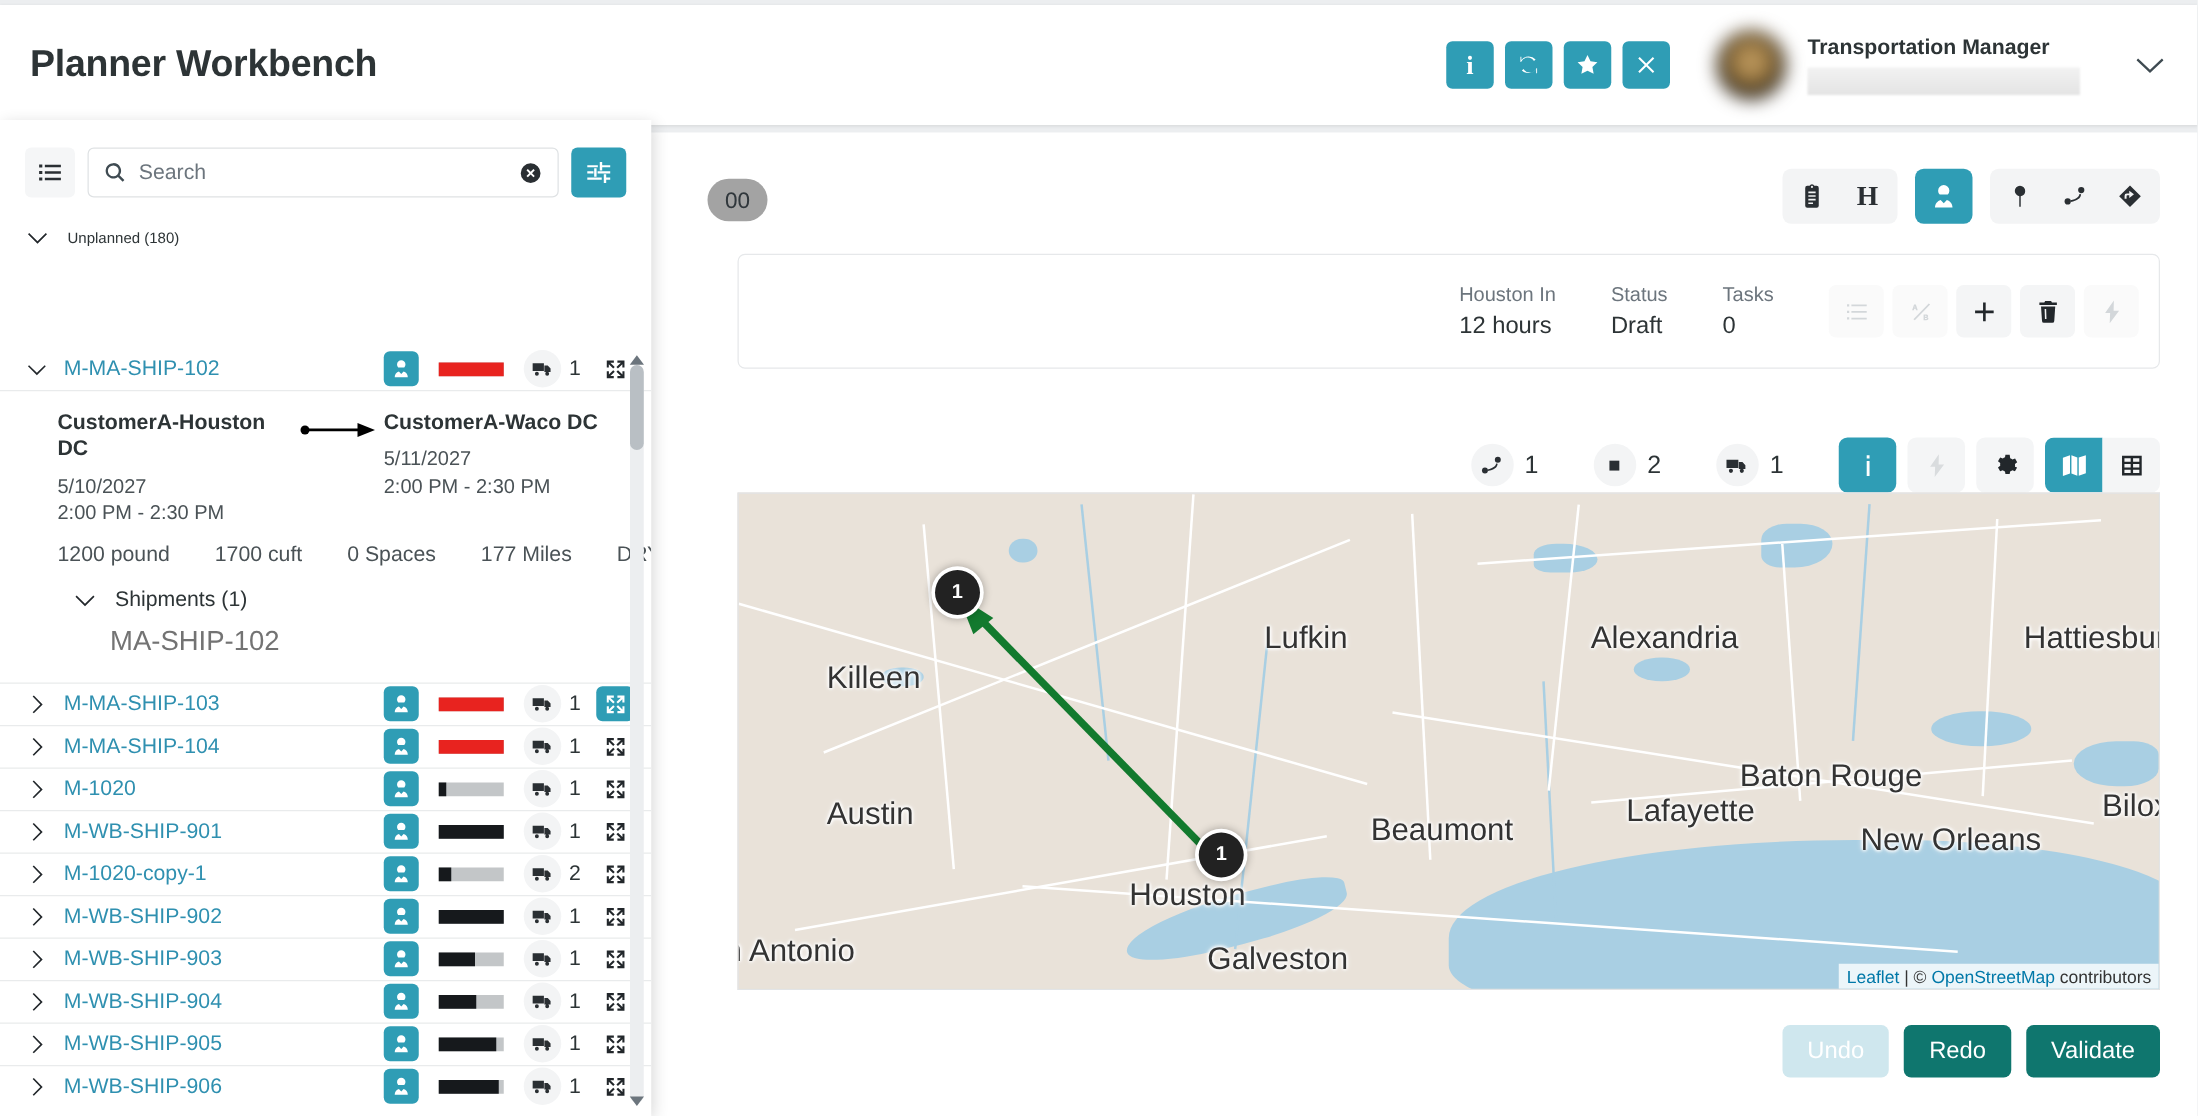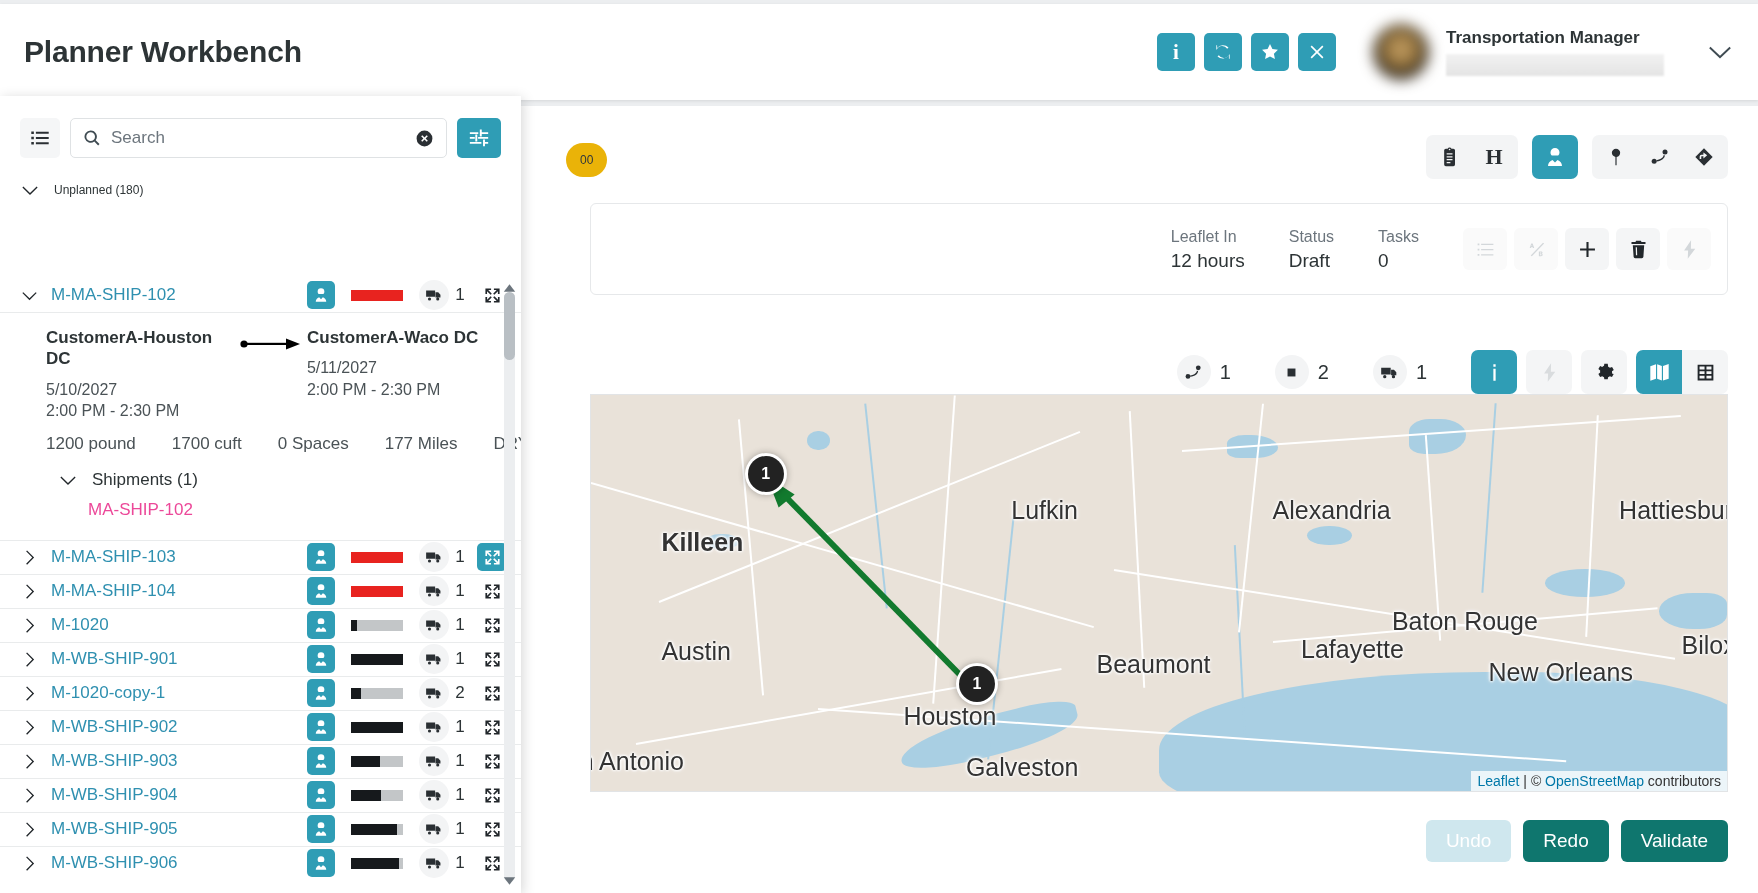--- a/index.html
+++ b/index.html
@@ -51,22 +51,22 @@
   }
   .caret-btn svg { width: 22px; height: 14px; fill: #3f4b52; }
 
   
   .right-pane {
     position: absolute; left: 0; top: 106px; width: 1758px; height: 787px;
     background: #ffffff;
   }
   .partial-pill {
     position: absolute; left: 566px; top: 143px;
-    height: 34px; padding: 0 14px; border-radius: 17px; background: #eab308;
-    display: flex; align-items: center; font-size: 12px; color: #30373c;
+    height: 34px; padding: 0 14px; border-radius: 17px; background: #a3a3a3;
+    display: flex; align-items: center; font-size: 18px; color: #30373c;
   }
 
   .tool-group {
     display: flex; align-items: center; background: #f3f4f5; border-radius: 7px;
     padding: 3px; gap: 2px;
   }
   .tool-btn {
     width: 42px; height: 38px; display:flex; align-items:center; justify-content:center;
     border-radius: 5px; background: transparent; border: none; cursor: pointer;
   }
@@ -255,21 +255,21 @@
   .arrow-col { width: 76px; display: flex; align-items: center; justify-content: center; padding-top: 10px; }
   .arrow-col svg { width: 62px; height: 14px; }
   .detail-metrics {
     display: flex; gap: 0; padding: 12px 0 0 46px; font-size: 17px; color: #4a5256;
   }
   .detail-metrics span { margin-right: 36px; white-space: nowrap; }
   .ship-group {
     display: flex; align-items: center; gap: 16px; padding: 16px 0 0 60px;
     font-size: 17px; color: #2d3436; cursor: pointer;
   }
-  .ship-item { padding: 10px 0 10px 88px; font-size: 17px; color: #ec4899; }
+  .ship-item { padding: 10px 0 10px 88px; font-size: 22px; color: #737373; }
 </style>
 </head>
 <body>
 
 <div id="app">
 
   <div class="header">
     <div class="app-title">Planner Workbench</div>
     <div class="header-spacer"></div>
 
@@ -346,21 +346,21 @@
       <button class="tool-btn">
         <svg viewBox="0 0 24 24">
             <path d="M12 1.6L22.4 12 12 22.4 1.6 12zm-.7 5.1v2.6H9a2.2 2.2 0 0 0-2.2 2.2v3h1.9v-2.8c0-.4.3-.6.6-.6h2v2.6L15.8 10z"></path>
           </svg>
       </button>
     </div>
   </div>
 
   <div class="summary-card">
     <div class="stat">
-      <div class="stat-label">Leaflet In</div>
+      <div class="stat-label">Houston In</div>
       <div class="stat-value">12 hours</div>
     </div>
     <div class="stat">
       <div class="stat-label">Status</div>
       <div class="stat-value">Draft</div>
     </div>
     <div class="stat">
       <div class="stat-label">Tasks</div>
       <div class="stat-value">0</div>
     </div>
@@ -482,21 +482,21 @@
     <div class="road" style="left:74%;top:10%;width:2px;height:52%;transform:rotate(-4deg);"></div>
     <div class="road" style="left:52%;top:14%;width:44%;height:2px;transform:rotate(-4deg);"></div>
     <div class="road" style="left:60%;top:62%;width:34%;height:2px;transform:rotate(-5deg);"></div>
     <div class="road" style="left:88%;top:5%;width:2px;height:56%;transform:rotate(3deg);"></div>
 
     <svg style="position:absolute;inset:0;width:100%;height:100%;z-index:5;" viewBox="0 0 1138 398" preserveAspectRatio="none">
       <line x1="385" y1="297" x2="188" y2="95" stroke="#127a2e" stroke-width="6"></line>
       <polygon points="176,82 204,100 188,113" fill="#127a2e"></polygon>
     </svg>
 
-    <div class="map-label" style="left:6.2%;top:33.5%;font-weight:bold;">Killeen</div>
+    <div class="map-label" style="left:6.2%;top:33.5%;">Killeen</div>
     <div class="map-label" style="left:6.2%;top:61%;">Austin</div>
     <div class="map-label" style="left:-1%;top:89%;">n Antonio</div>
     <div class="map-label" style="left:37%;top:25.5%;">Lufkin</div>
     <div class="map-label" style="left:44.5%;top:64.5%;">Beaumont</div>
     <div class="map-label" style="left:33%;top:90.5%;">Galveston</div>
     <div class="map-label" style="left:60%;top:25.5%;">Alexandria</div>
     <div class="map-label" style="left:90.5%;top:25.5%;">Hattiesburg</div>
     <div class="map-label" style="left:70.5%;top:53.5%;">Baton Rouge</div>
     <div class="map-label" style="left:62.5%;top:60.5%;">Lafayette</div>
     <div class="map-label" style="left:79%;top:66.5%;">New Orleans</div>

